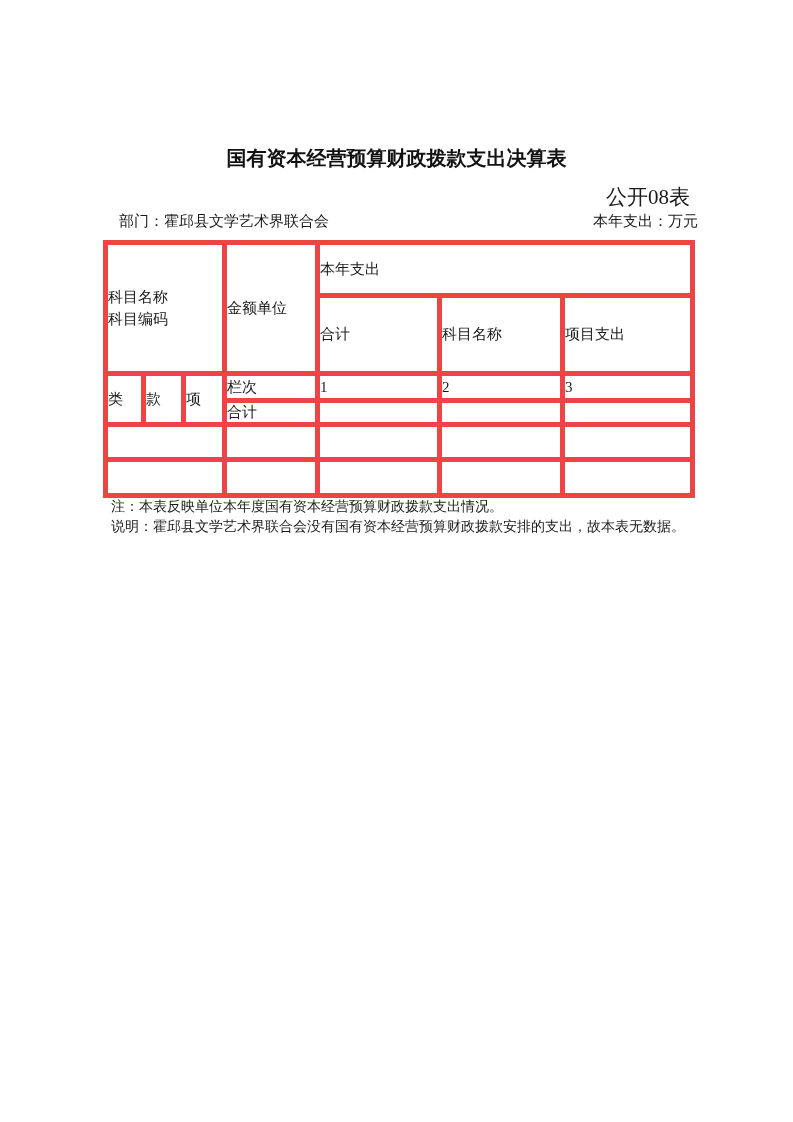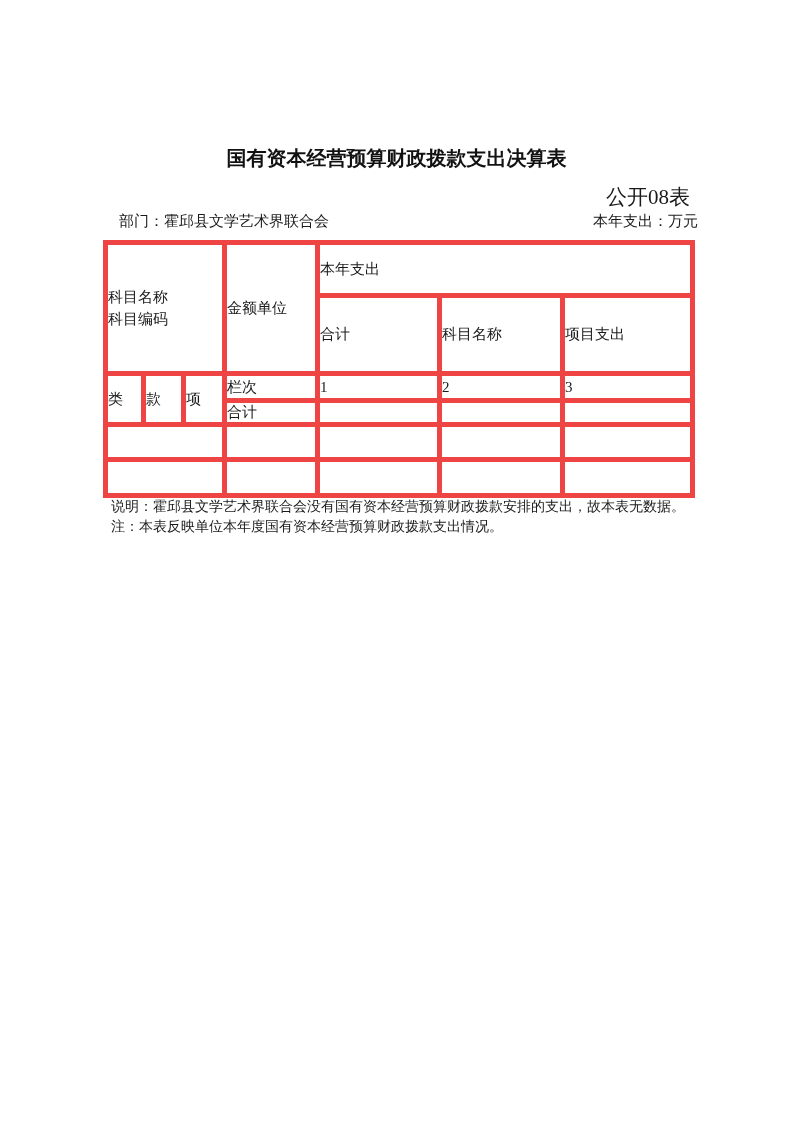--- a/index.html
+++ b/index.html
@@ -150,19 +150,19 @@
         <td colspan="3"></td>
         <td></td>
         <td></td>
         <td></td>
         <td></td>
       </tr>
     </tbody>
   </table>
 
   <div class="notes">
+    <div>注：本表反映单位本年度国有资本经营预算财政拨款支出情况。</div>
     <div>说明：霍邱县文学艺术界联合会没有国有资本经营预算财政拨款安排的支出，故本表无数据。</div>
-    <div>注：本表反映单位本年度国有资本经营预算财政拨款支出情况。</div>
   </div>
 
   <div class="page-number">-11-</div>
 
 </div>
 
 </body></html>

